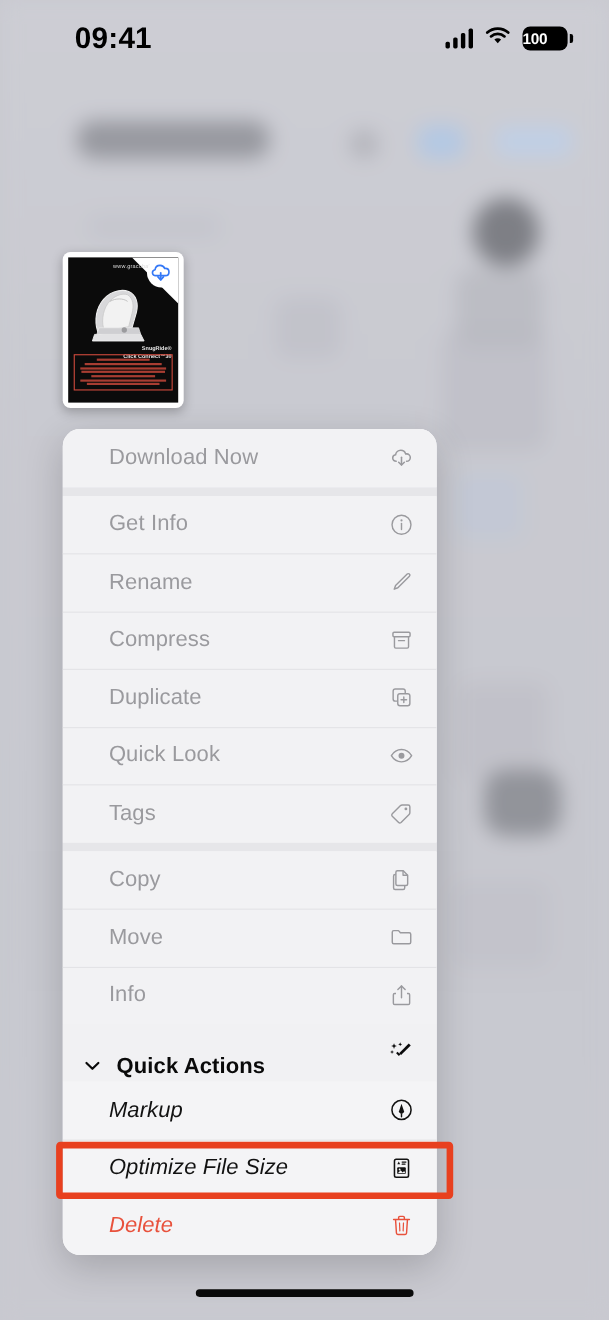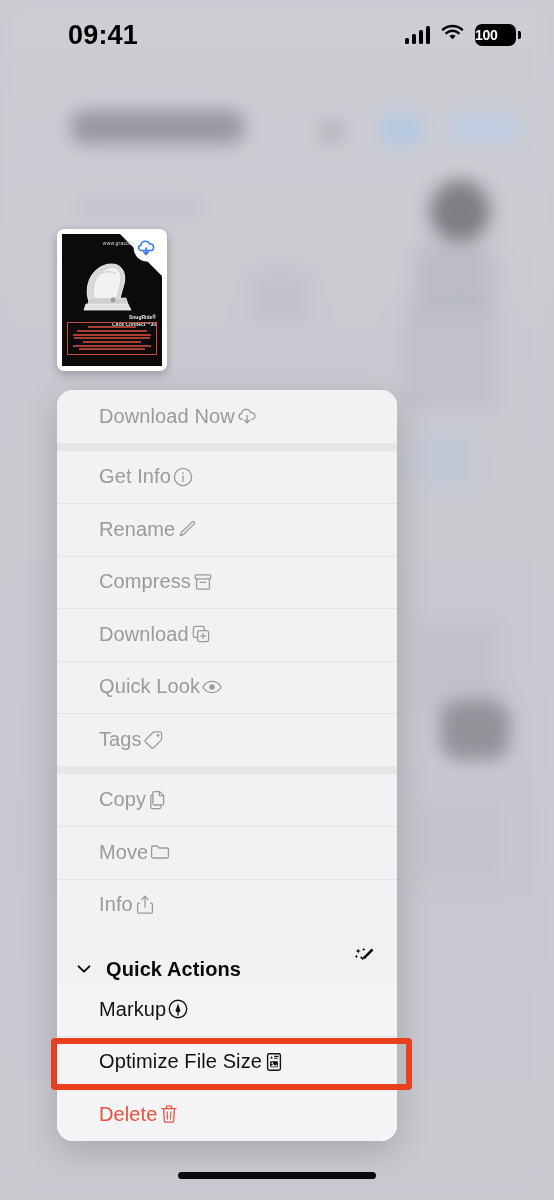--- a/index.html
+++ b/index.html
@@ -229,21 +229,21 @@
   .menu-group { background: #f2f2f4; }
   .menu-gap {
     height: 8px;
     background: #e6e6e9;
   }
   .menu-row {
     position: relative;
     height: 52.5px;
     display: flex;
     align-items: center;
-    justify-content: flex-start;
+    justify-content: space-between;
     padding: 0 20px 0 42px;
     background: #f2f2f4;
   }
   .menu-row + .menu-row::before {
     content: "";
     position: absolute;
     left: 0; right: 0; top: 0;
     height: 1px;
     background: #e3e3e6;
   }
@@ -253,21 +253,21 @@
     letter-spacing: .1px;
   }
   .menu-ic {
     width: 24px; height: 24px;
     color: #9a9a9e;
     display: flex; align-items: center; justify-content: center;
   }
   .menu-ic svg { width: 24px; height: 24px; display: block; }
 
   
-  .menu-group.sharp .menu-row { background: #f4f4f6; }
+  .menu-group.sharp .menu-row { background: #f4f4f6; font-style: italic; }
   .menu-group.sharp .menu-label { color: #121212; }
   .menu-group.sharp .menu-ic { color: #121212; }
 
   .qa-header {
     position: relative;
     height: 52px;
     display: flex;
     align-items: center;
     justify-content: space-between;
     padding: 0 20px 0 18px;
@@ -443,21 +443,21 @@
         <span class="menu-ic">
           <svg viewBox="0 0 24 24" fill="none">
             <rect x="4.2" y="4.8" width="15.6" height="4" rx="1.1" stroke="currentColor" stroke-width="1.3"></rect>
             <path d="M5.6 8.8 L5.6 18 C5.6 18.7 6.1 19.2 6.8 19.2 L17.2 19.2 C17.9 19.2 18.4 18.7 18.4 18 L18.4 8.8" stroke="currentColor" stroke-width="1.3" stroke-linejoin="round"></path>
             <path d="M9.3 12.4 L14.7 12.4" stroke="currentColor" stroke-width="1.3" stroke-linecap="round"></path>
           </svg>
         </span>
       </div>
 
       <div class="menu-row">
-        <span class="menu-label">Download</span>
+        <span class="menu-label">Duplicate</span>
         <span class="menu-ic">
           <svg viewBox="0 0 24 24" fill="none">
             <rect x="4.4" y="4.4" width="11" height="11" rx="2" stroke="currentColor" stroke-width="1.3"></rect>
             <rect x="8.6" y="8.6" width="11" height="11" rx="2" stroke="currentColor" stroke-width="1.3" fill="#f2f2f4"></rect>
             <path d="M14.1 11.6 L14.1 16.6 M11.6 14.1 L16.6 14.1" stroke="currentColor" stroke-width="1.3" stroke-linecap="round"></path>
           </svg>
         </span>
       </div>
 
       <div class="menu-row">

